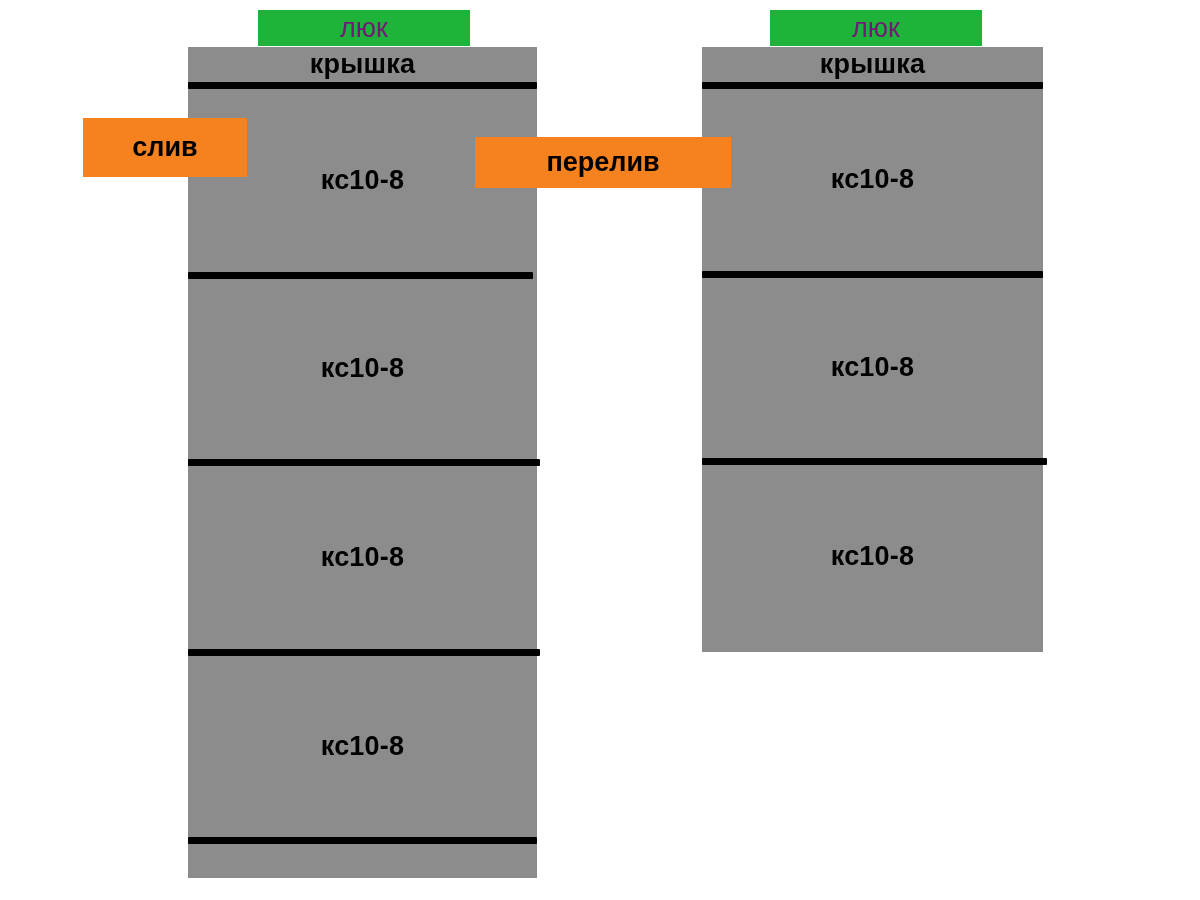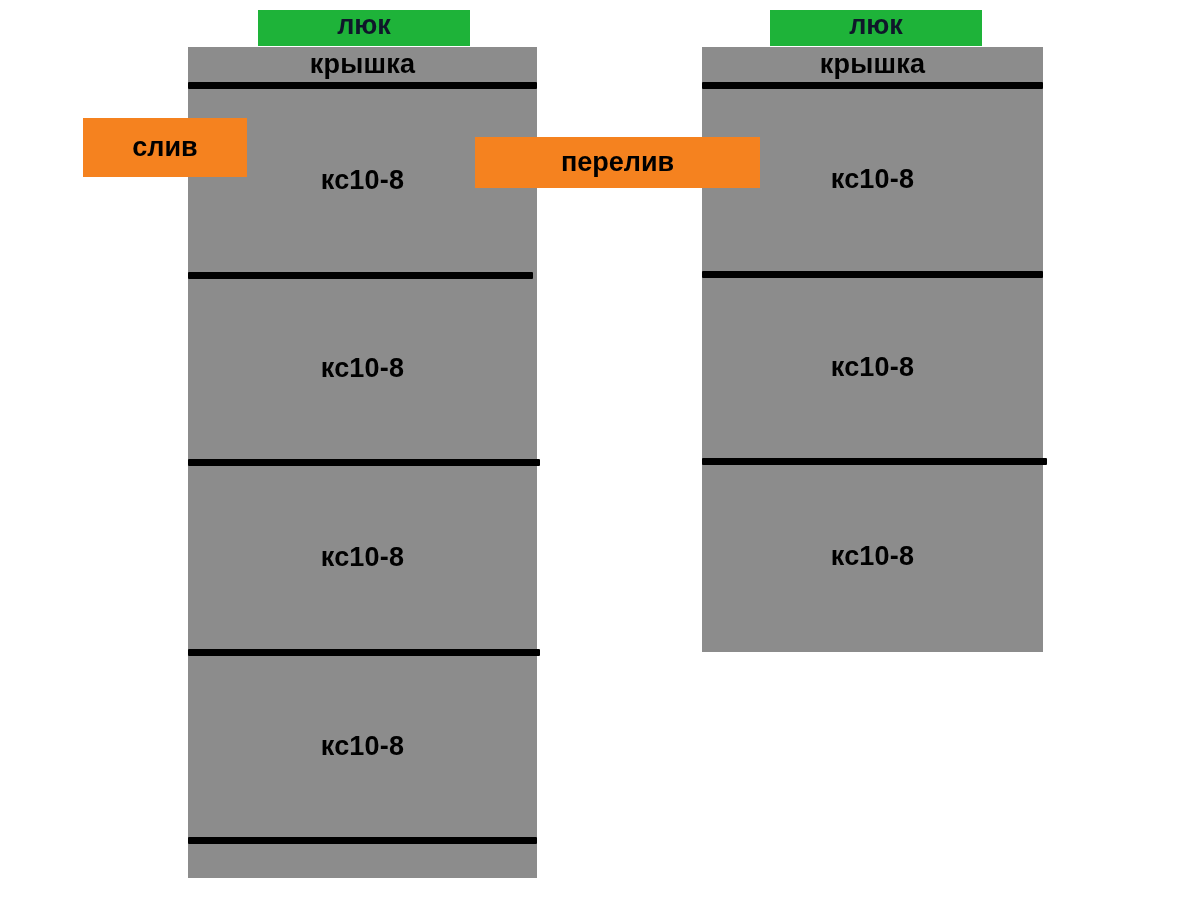--- a/index.html
+++ b/index.html
@@ -64,24 +64,24 @@
     background: #000000;
     height: 7px;
     border-radius: 1px;
   }
 
   
   .hatch {
     position: absolute;
     background: #1eb339;
     display: flex;
-    align-items: flex-start;
+    align-items: center;
     justify-content: center;
-    color: #0f172a;
-    font-weight: bold;
+    color: #701a75;
+    font-weight: normal;
     font-size: 27px;
     white-space: nowrap;
     box-sizing: border-box;
   }
 
   
   .pipe {
     position: absolute;
     background: #f5821f;
     display: flex;
@@ -158,17 +158,17 @@
   </div>
 
   <div class="hatch" style="left:770px; top:10px; width:212px; height:36px;">
     <span>люк</span>
   </div>
 
   <div class="pipe" style="left:83px; top:118px; width:164px; height:59px;">
     <span>слив</span>
   </div>
 
-  <div class="pipe" style="left:475px; top:137px; width:285px; height:51px;">
+  <div class="pipe" style="left:475px; top:137px; width:256px; height:51px;">
     <span>перелив</span>
   </div>
 
 </div>
 
 </body></html>

